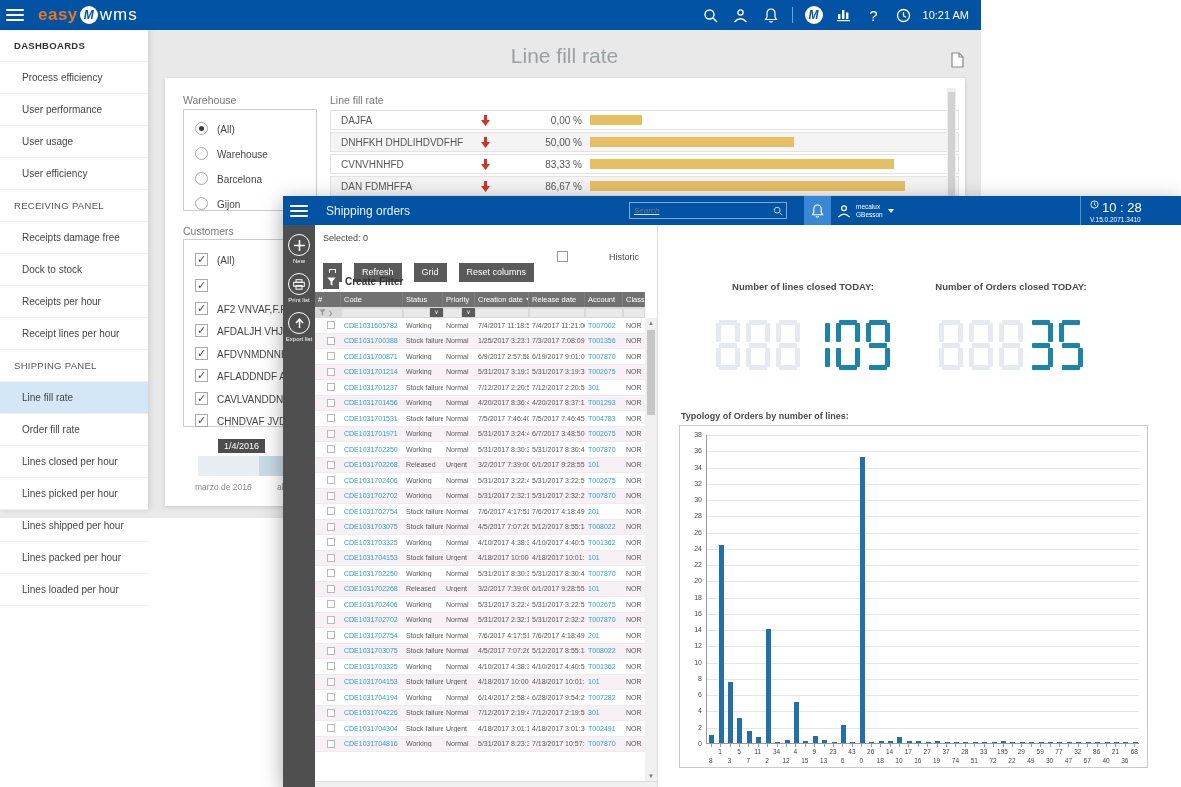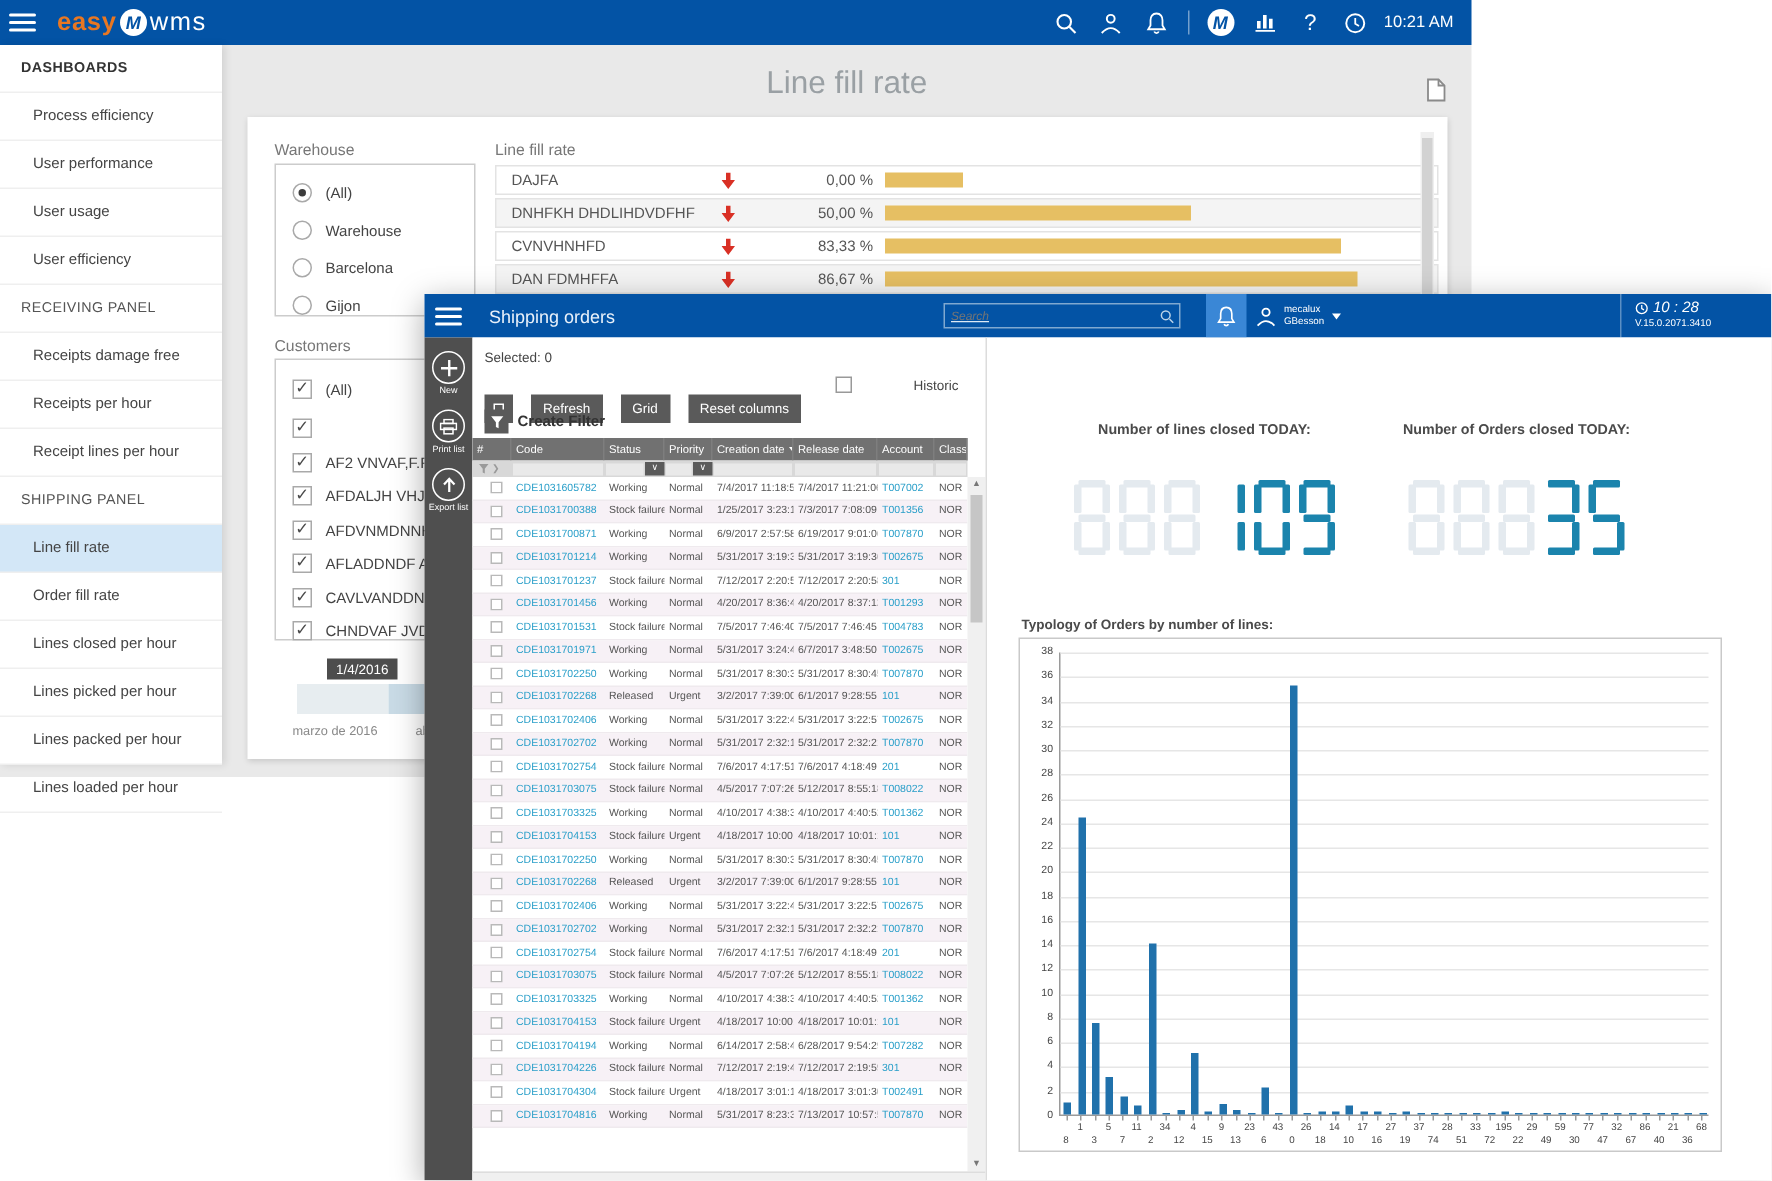--- a/index.html
+++ b/index.html
@@ -52,21 +52,21 @@
   .fgwin { left:283px; top:196px; width:898px; height:591px; background:#fff; box-shadow:0 5px 20px rgba(0,0,0,.35); z-index:5; }
   .fg-titlebar { position:absolute; left:0; top:0; width:898px; height:29px; background:#0353a5; display:flex; align-items:center; }
   .fg-title { color:#e9f1fa; font-size:12px; margin-left:11px; }
   .fg-search { position:absolute; left:346px; top:6px; width:158px; height:17px; border:1px solid #7fa8d0; background:transparent; display:flex; align-items:center; }
   .fg-search input { flex:1; border:none; outline:none; background:transparent; color:#dce9f5; font-size:8px; font-style:italic; padding:0 4px; font-family:inherit;text-decoration:underline; }
   .bell-btn { position:absolute; left:521px; top:0; width:27px; height:29px; background:#3a87d6; display:flex; align-items:center; justify-content:center; cursor:pointer; }
   .fg-user { position:absolute; left:554px; top:0; height:29px; display:flex; align-items:center; gap:5px; cursor:pointer; }
   .fg-user-txt { color:#fff; font-size:6.5px; line-height:8px; }
   .chev { width:0; height:0; border-left:3px solid transparent; border-right:3px solid transparent; border-top:4px solid #fff; }
   .fg-ver { position:absolute; left:797px; top:0; width:101px; height:29px; border-left:1px solid rgba(255,255,255,.35); color:#fff; padding:4px 0 0 9px; }
-  .fg-ver .l1 { font-size:10px; display:flex; align-items:center; gap:3px;font-style:italic; }
+  .fg-ver .l1 { font-size:13px; display:flex; gap:3px; }
   .fg-ver .l2 { font-size:6.5px; margin-top:1px; }
   .side-tools { position:absolute; left:0; top:29px; width:32px; height:562px; background:#4f4f4f; }
   .tool { width:32px; text-align:center; color:#fff; cursor:pointer; margin-top:9px; }
   .tool .circ { width:22px; height:22px; border:1px solid #fff; border-radius:50%; margin:0 auto; display:flex; align-items:center; justify-content:center; font-size:13px; line-height:13px; }
   .tool .tlabel { font-size:6px; margin-top:2px; }
 
   .grid-area { position:absolute; left:32px; top:29px; width:342px; height:562px; background:#fff; }
   .sel-label { position:absolute; left:8px; top:8px; font-size:9px; color:#444; }
   .btn-row { position:absolute; left:8px; top:38px; display:flex; gap:12px; }
   .dgray-btn { background:#5a5a5a; color:#fff; font-size:9px; padding:4px 8px; cursor:pointer; white-space:nowrap; }
@@ -181,27 +181,29 @@
   </div>
 
   <div class="abs sidebar" id="sidebar">
       <div class="sb-row sb-head" style="font-weight: bold; color: rgb(51, 51, 51);">DASHBOARDS</div>
       <div class="sb-row sb-item">Process efficiency</div>
       <div class="sb-row sb-item">User performance</div>
       <div class="sb-row sb-item">User usage</div>
       <div class="sb-row sb-item">User efficiency</div>
       <div class="sb-row sb-head">RECEIVING PANEL</div>
       <div class="sb-row sb-item">Receipts damage free</div>
+      <div class="sb-row sb-item">Dock to stock</div>
       <div class="sb-row sb-item">Receipts per hour</div>
       <div class="sb-row sb-item">Receipt lines per hour</div>
       <div class="sb-row sb-head">SHIPPING PANEL</div>
       <div class="sb-row sb-item sel">Line fill rate</div>
       <div class="sb-row sb-item">Order fill rate</div>
       <div class="sb-row sb-item">Lines closed per hour</div>
       <div class="sb-row sb-item">Lines picked per hour</div>
+      <div class="sb-row sb-item">Lines shipped per hour</div>
       <div class="sb-row sb-item">Lines packed per hour</div>
       <div class="sb-row sb-item">Lines loaded per hour</div>
     </div>
 
   <div class="abs dash-title">Line fill rate</div>
   <div class="abs export-ic">
     <svg width="13" height="16" viewBox="0 0 13 16">
         <path d="M1 1 L8 1 L12 5 L12 15 L1 15 Z" fill="#fff" stroke="#8a8a8a" stroke-width="1.2"></path>
         <path d="M8 1 L8 5 L12 5" fill="none" stroke="#8a8a8a" stroke-width="1.2"></path>
       </svg>

